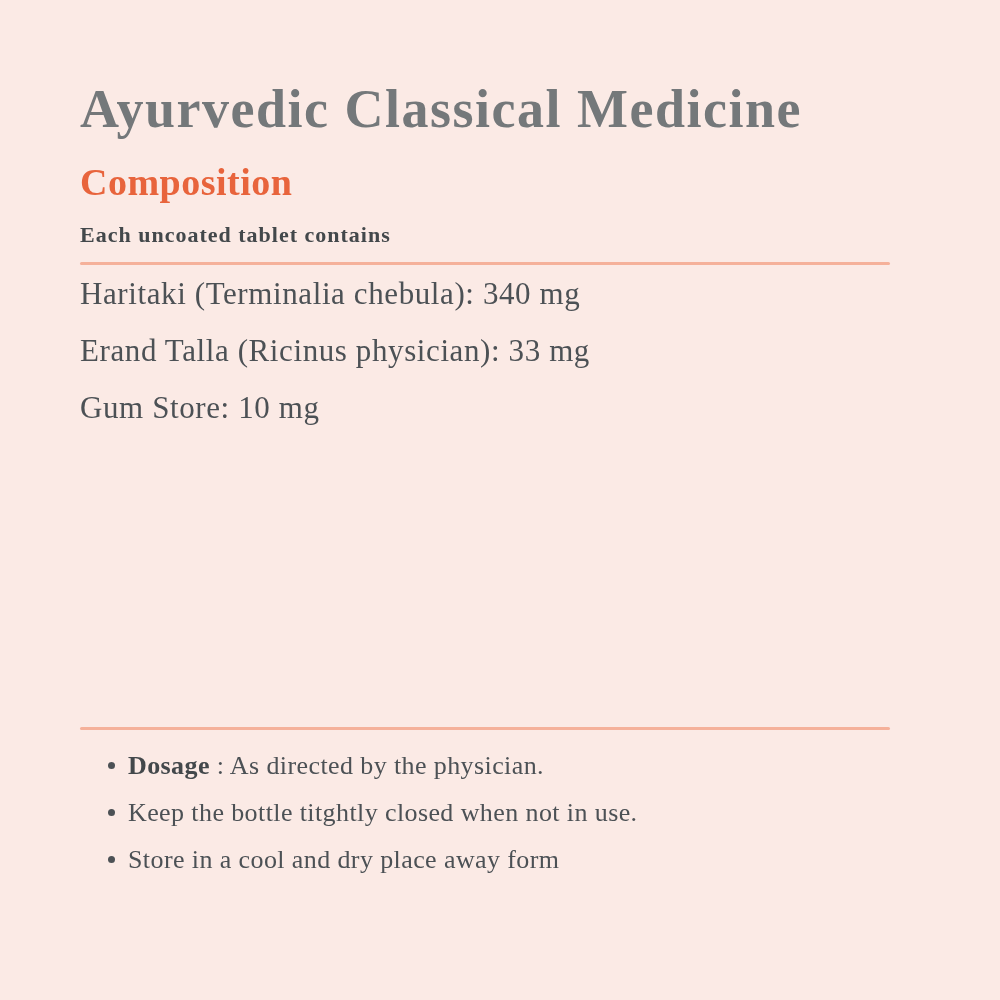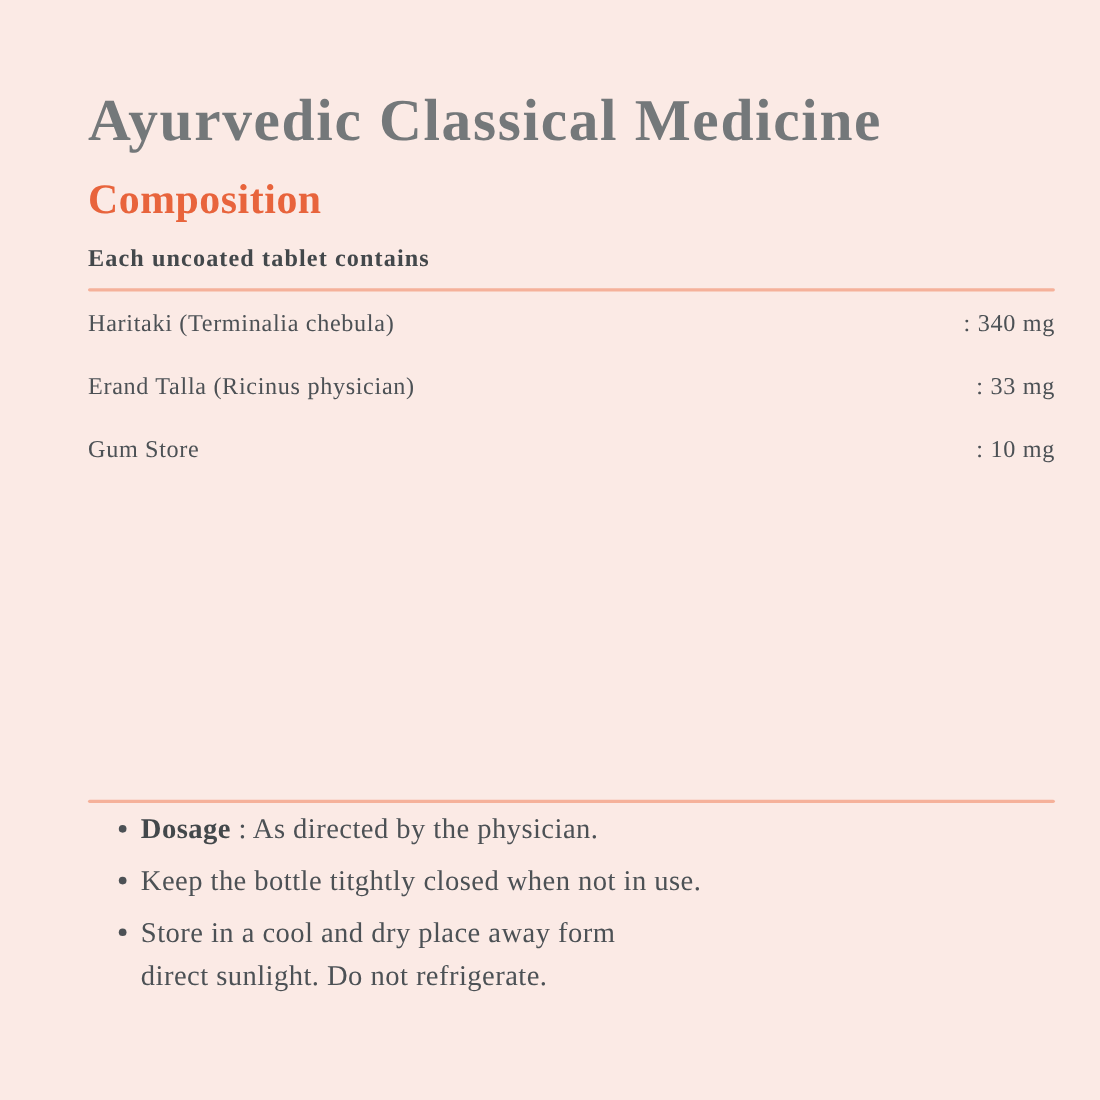--- a/index.html
+++ b/index.html
@@ -1,21 +1,21 @@
 <!DOCTYPE html>
 <html style="--page-bg: #fbeae5; --accent: #e8643c; --divider: #f5b19a; --title-color: #74787a; --text-color: #4c5155; --text-dark: #43484b;"><head>
 <meta charset="utf-8">
 <style>
   html, body { margin: 0; padding: 0; }
   .page {
     position: relative;
     width: 1000px;
     height: 1000px;
     box-sizing: border-box;
-    padding: 80px 41px 0 80px;
+    padding: 80px 110px 0 80px;
     background: var(--page-bg, #fbeae5);
     font-family: "Liberation Serif", serif;
     overflow: hidden;
   }
   .title {
     margin: 0;
     font-size: 54px;
     font-weight: 700;
     line-height: 1.08;
     letter-spacing: 1.5px;
@@ -37,32 +37,32 @@
   }
   .divider {
     height: 3px;
     margin-top: 14px;
     background: var(--divider, #f5b19a);
     border-radius: 2px;
   }
   .comp-table { margin-top: 0; }
   .comp-row {
     display: flex;
-    justify-content: space-between;
     align-items: center;
     height: 57px;
-    font-size: 22px;
+    font-size: 31px;
     letter-spacing: 0.6px;
     color: var(--text-color, #4c5155);
   }
   .spacer { height: 277px; }
   .notes {
     list-style: none;
-    margin: 4px 0 0 0;
+    margin: 16px 0 0 0;
     padding: 0 0 0 28px;
+    text-align: right;
   }
   .notes li {
     display: flex;
     align-items: flex-start;
     margin-bottom: 8px;
     font-size: 26px;
     line-height: 1.5;
     letter-spacing: 0.4px;
     color: var(--text-color, #4c5155);
   }
@@ -121,18 +121,17 @@
       <span class="bullet-dot"></span>
       <div class="note-text">
         <p><span class="note-lead"></span><span>Keep the bottle titghtly closed when not in use.</span></p>
         <p></p>
       </div>
     </li>
     <li>
       <span class="bullet-dot"></span>
       <div class="note-text">
         <p><span class="note-lead"></span><span>Store in a cool and dry place away form</span></p>
-        <p>direct sunlight. Do not refrigerate.</p>
       </div>
     </li>
   </ul>
 
 </div>
 
 </body></html>

